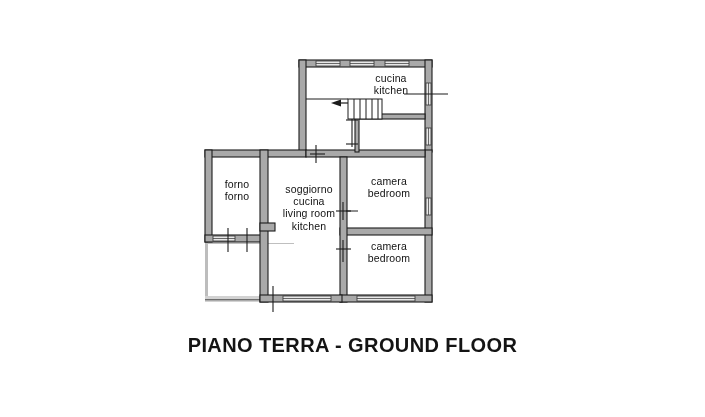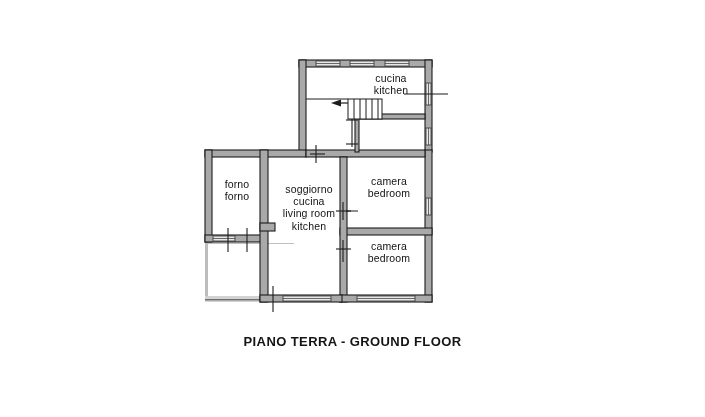--- a/index.html
+++ b/index.html
@@ -54,21 +54,21 @@
   #label-bedroom-upper { left: 356px; top: 175px; width: 66px; }
   #label-bedroom-lower { left: 356px; top: 240px; width: 66px; }
 
   #plan-caption {
     position: absolute;
     left: 0;
     top: 334px;
     width: 705px;
     text-align: center;
     font-family: "Liberation Sans", sans-serif;
-    font-size: 13px;
+    font-size: 20px;
     font-weight: bold;
     letter-spacing: 0.4px;
     color: #141414;
   }
 </style>
 </head>
 <body>
 
 <div id="plan-root">
 

